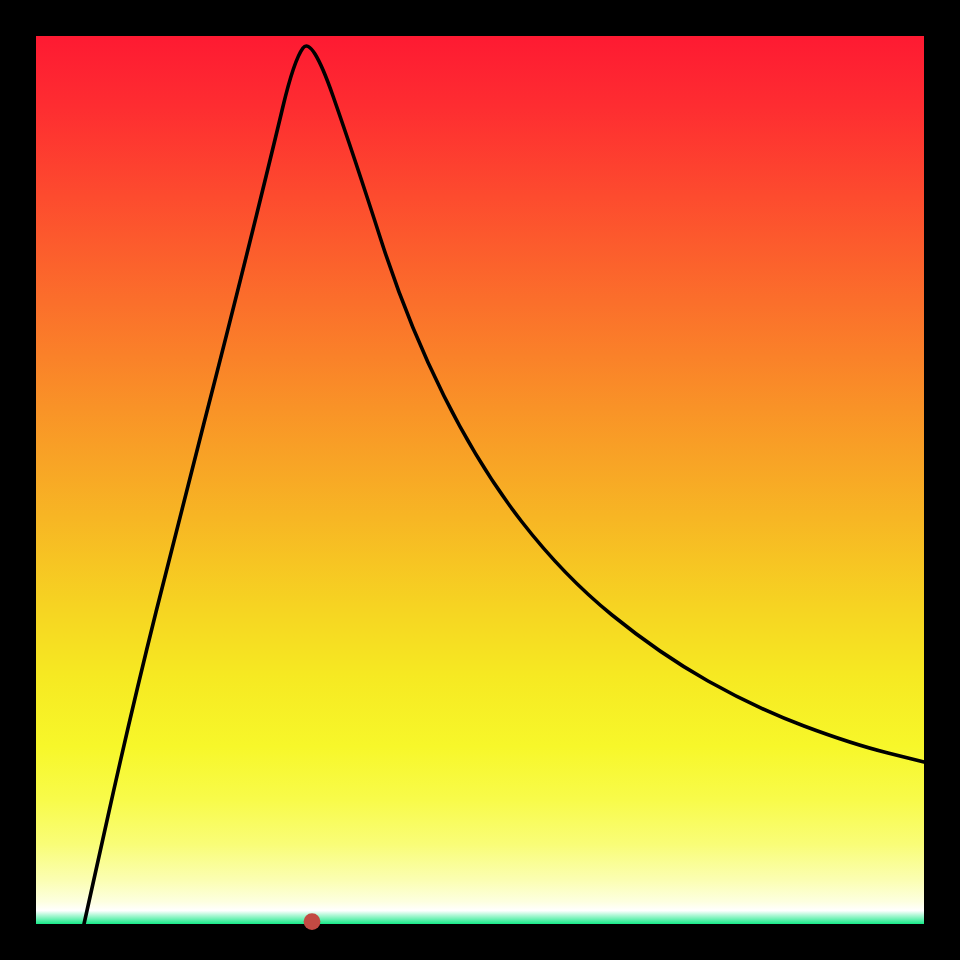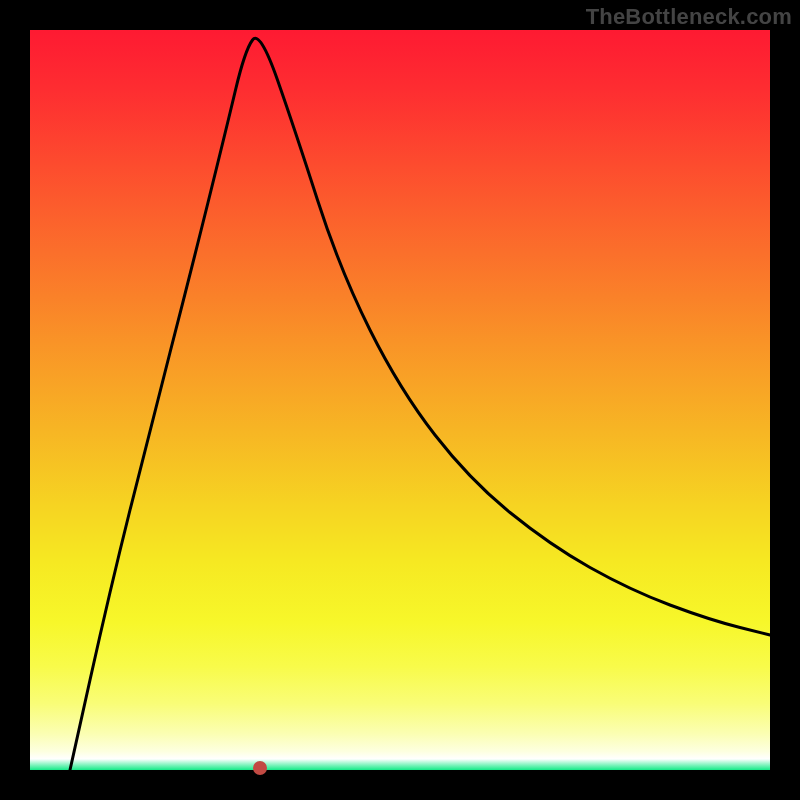--- a/index.html
+++ b/index.html
@@ -61,21 +61,20 @@
   }
   .dot {
     fill: #c24a43;
   }
 </style>
 </head>
 <body>
 
 <div class="wrap">
 
-  <div class="watermark">TheBottleneck.com</div>
 
   <div class="plot">
     <svg class="curve" viewBox="0 0 740 740" preserveAspectRatio="none">
       <path id="curve-path" fill="none" stroke="#000" stroke-width="3" stroke-linecap="round" stroke-linejoin="round" d="M 40 740 Q 40 740 60 650 Q 80 560 100 480 Q 120 400 140 322.5 Q 160 245 178 172.5 Q 196 100 205.5 60 Q 215 20 222.5 10 Q 230 0 247.5 50 Q 265 100 287.5 170 Q 310 240 340 300 Q 370 360 405 405 Q 440 450 480 482.5 Q 520 515 560 537.5 Q 600 560 640 575 Q 680 590 710 597.5 T 740 605"></path>
       <circle id="min-dot" class="dot" r="7" cx="230" cy="738" style="fill: rgb(194, 74, 67);"></circle>
     </svg>
   </div>
 
 </div>
 

